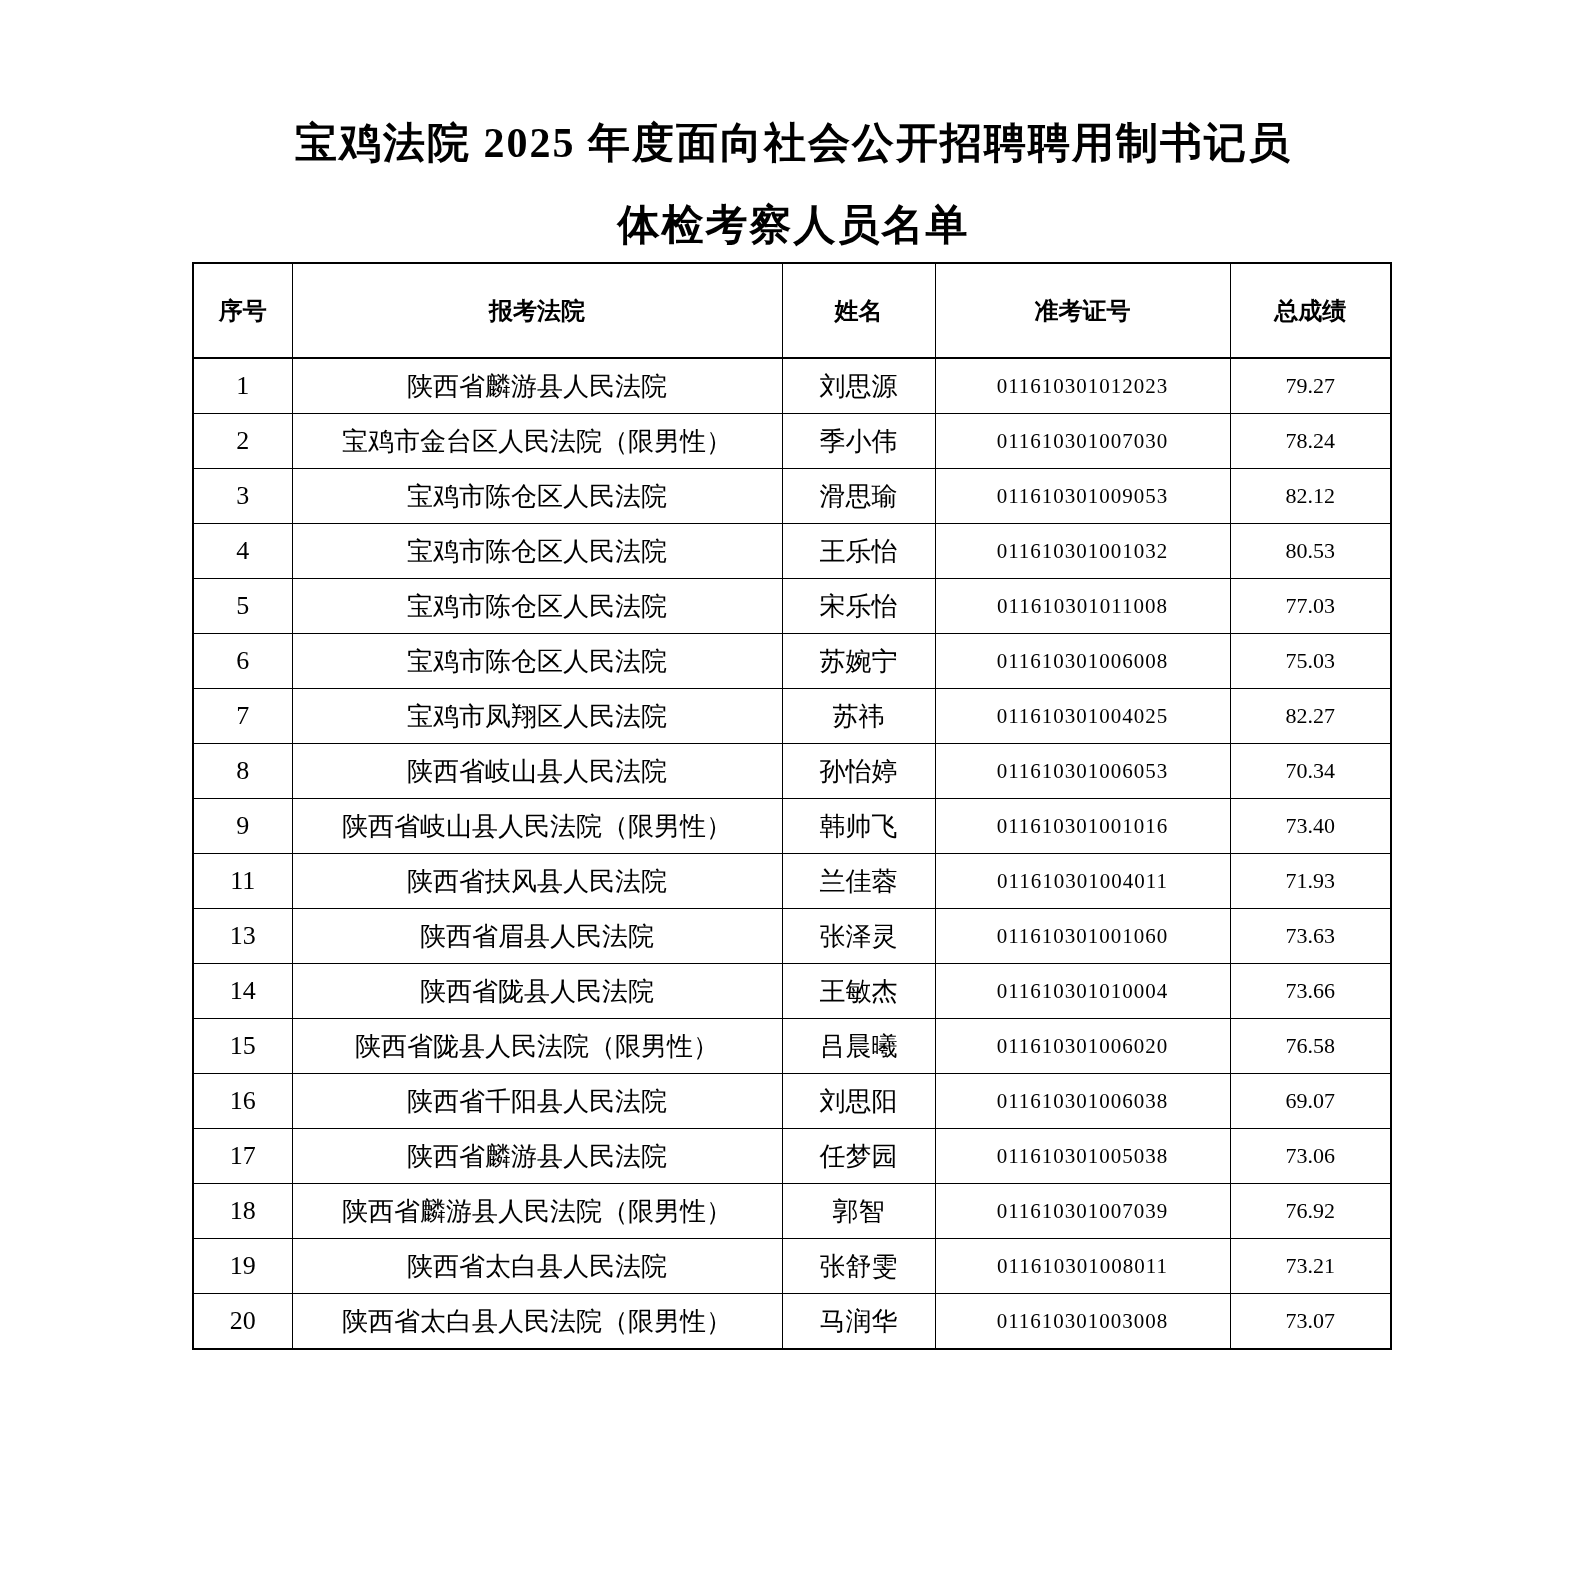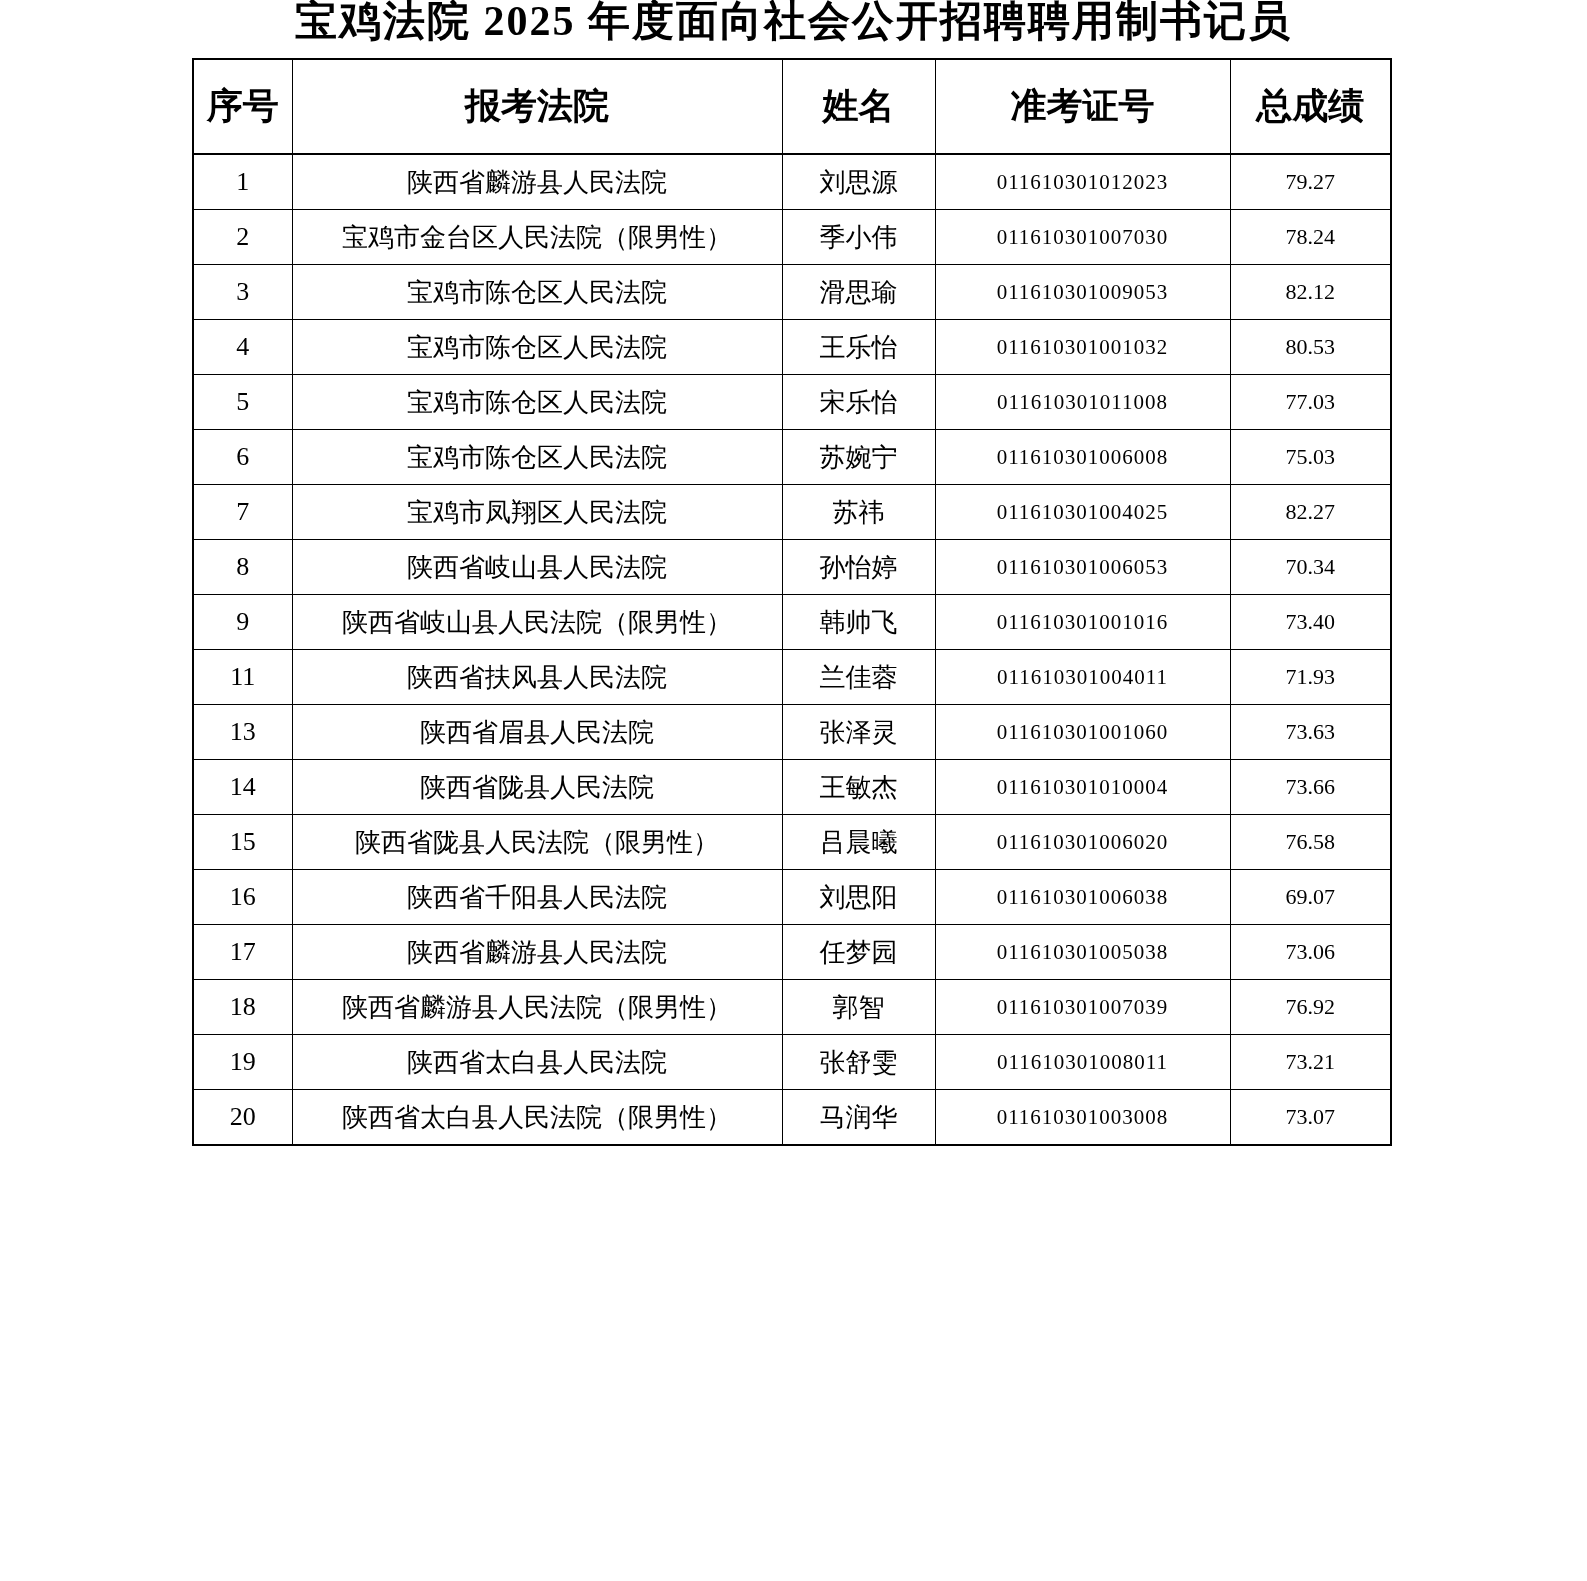--- a/index.html
+++ b/index.html
@@ -9,20 +9,21 @@
     color: #000000;
     font-family: "Liberation Serif", "DejaVu Serif", serif;
   }
   .page {
     position: relative;
     width: 1587px;
     height: 1581px;
     background: #ffffff;
     overflow: hidden;
     box-sizing: border-box;
+    padding-top: 122px;
   }
   .doc-title {
     text-align: center;
     font-weight: bold;
     font-size: 42px;
     line-height: 1;
     margin: 0;
     letter-spacing: 2px;
   }
   .doc-title.line2 {
@@ -44,21 +45,21 @@
   .roster th, .roster td {
     border: 1px solid #000;
     text-align: center;
     vertical-align: middle;
     padding: 0;
     overflow: hidden;
     white-space: nowrap;
   }
   .roster th {
     height: 93px;
-    font-size: 36px;
+    font-size: 24px;
     font-weight: bold;
     border-bottom: 2px solid #000;
   }
   .roster td {
     height: 54px;
     font-size: 26px;
     font-weight: normal;
   }
   .roster td.ticket {
     font-size: 21px;
@@ -66,20 +67,21 @@
   }
   .roster td.score {
     font-size: 22px;
   }
 </style>
 </head>
 <body>
 
 <div class="page">
   <div class="doc-title line1">宝鸡法院 2025 年度面向社会公开招聘聘用制书记员</div>
+  <div class="doc-title line2">体检考察人员名单</div>
 
   <table class="roster">
     <colgroup>
       <col class="c-no">
         <col class="c-court">
         <col class="c-name">
         <col class="c-ticket">
         <col class="c-score">
     </colgroup>
     <thead>

